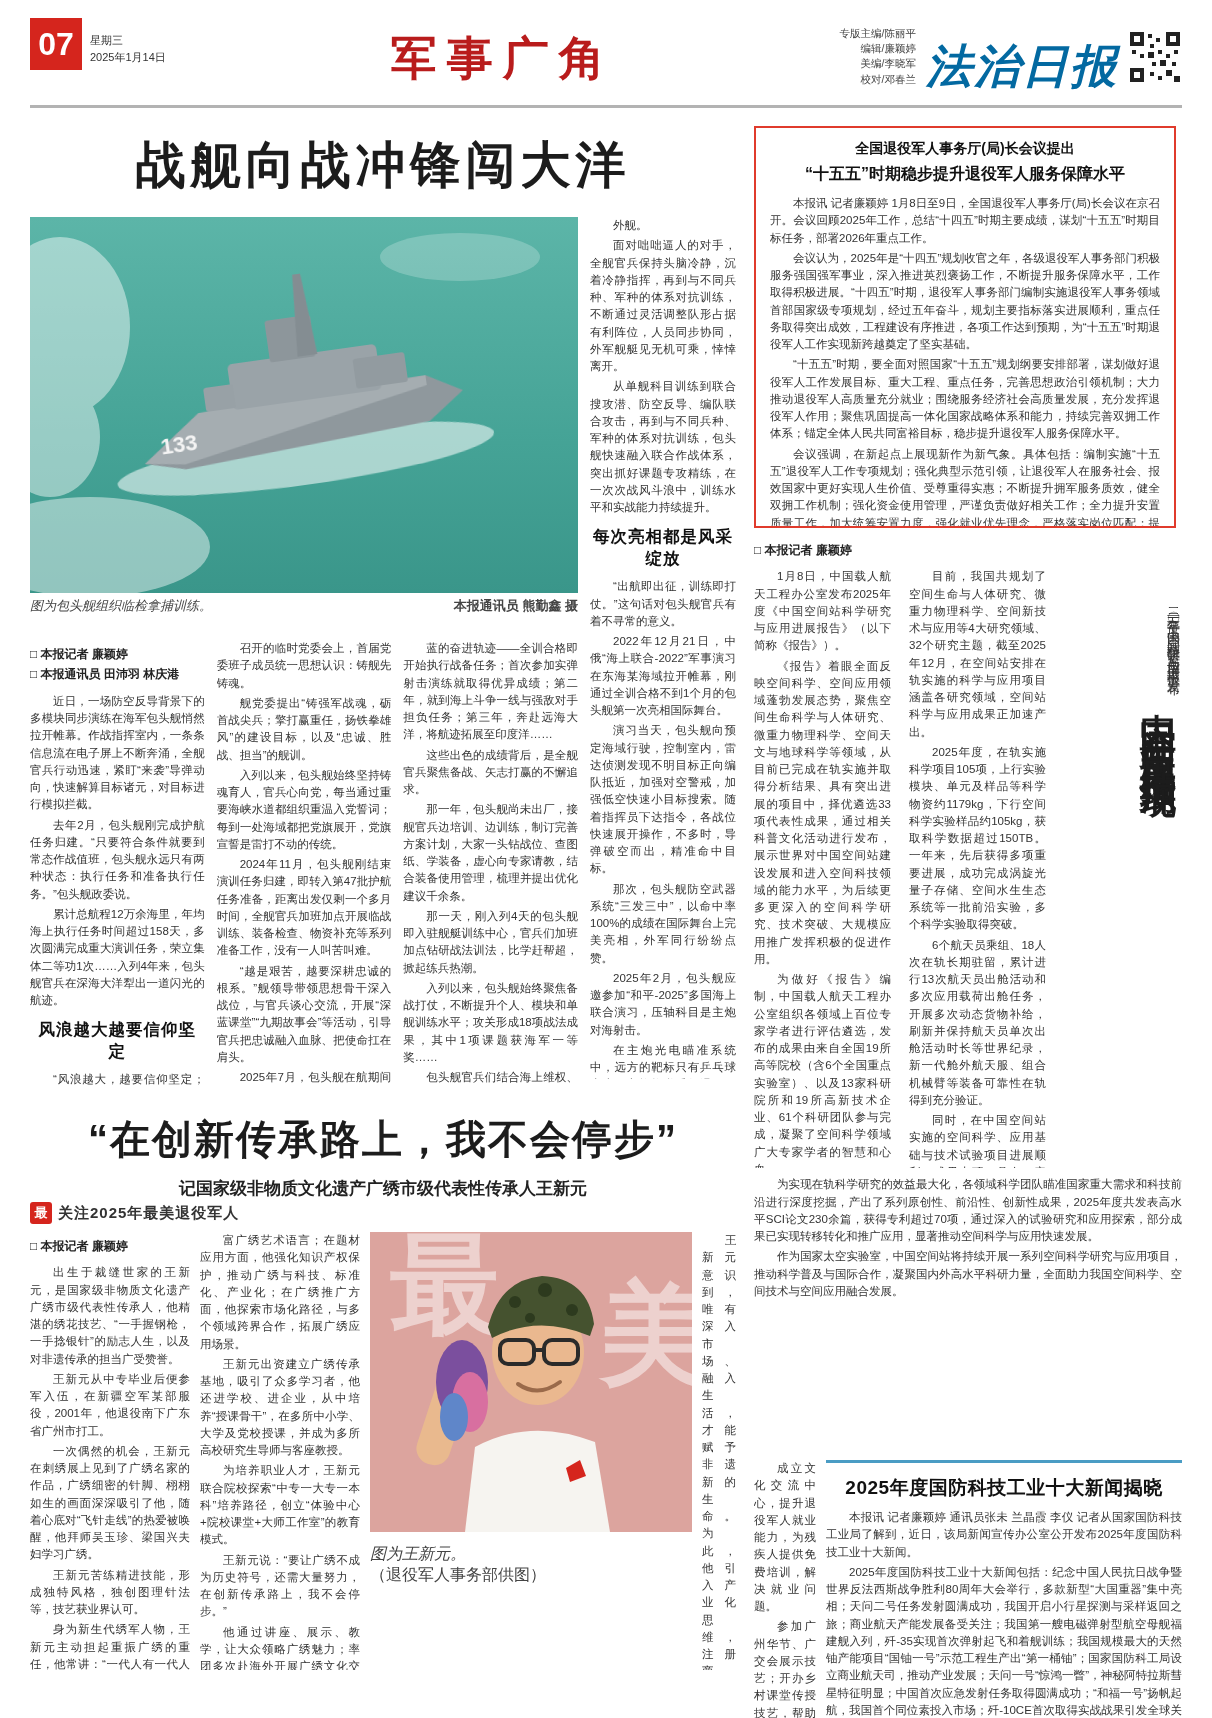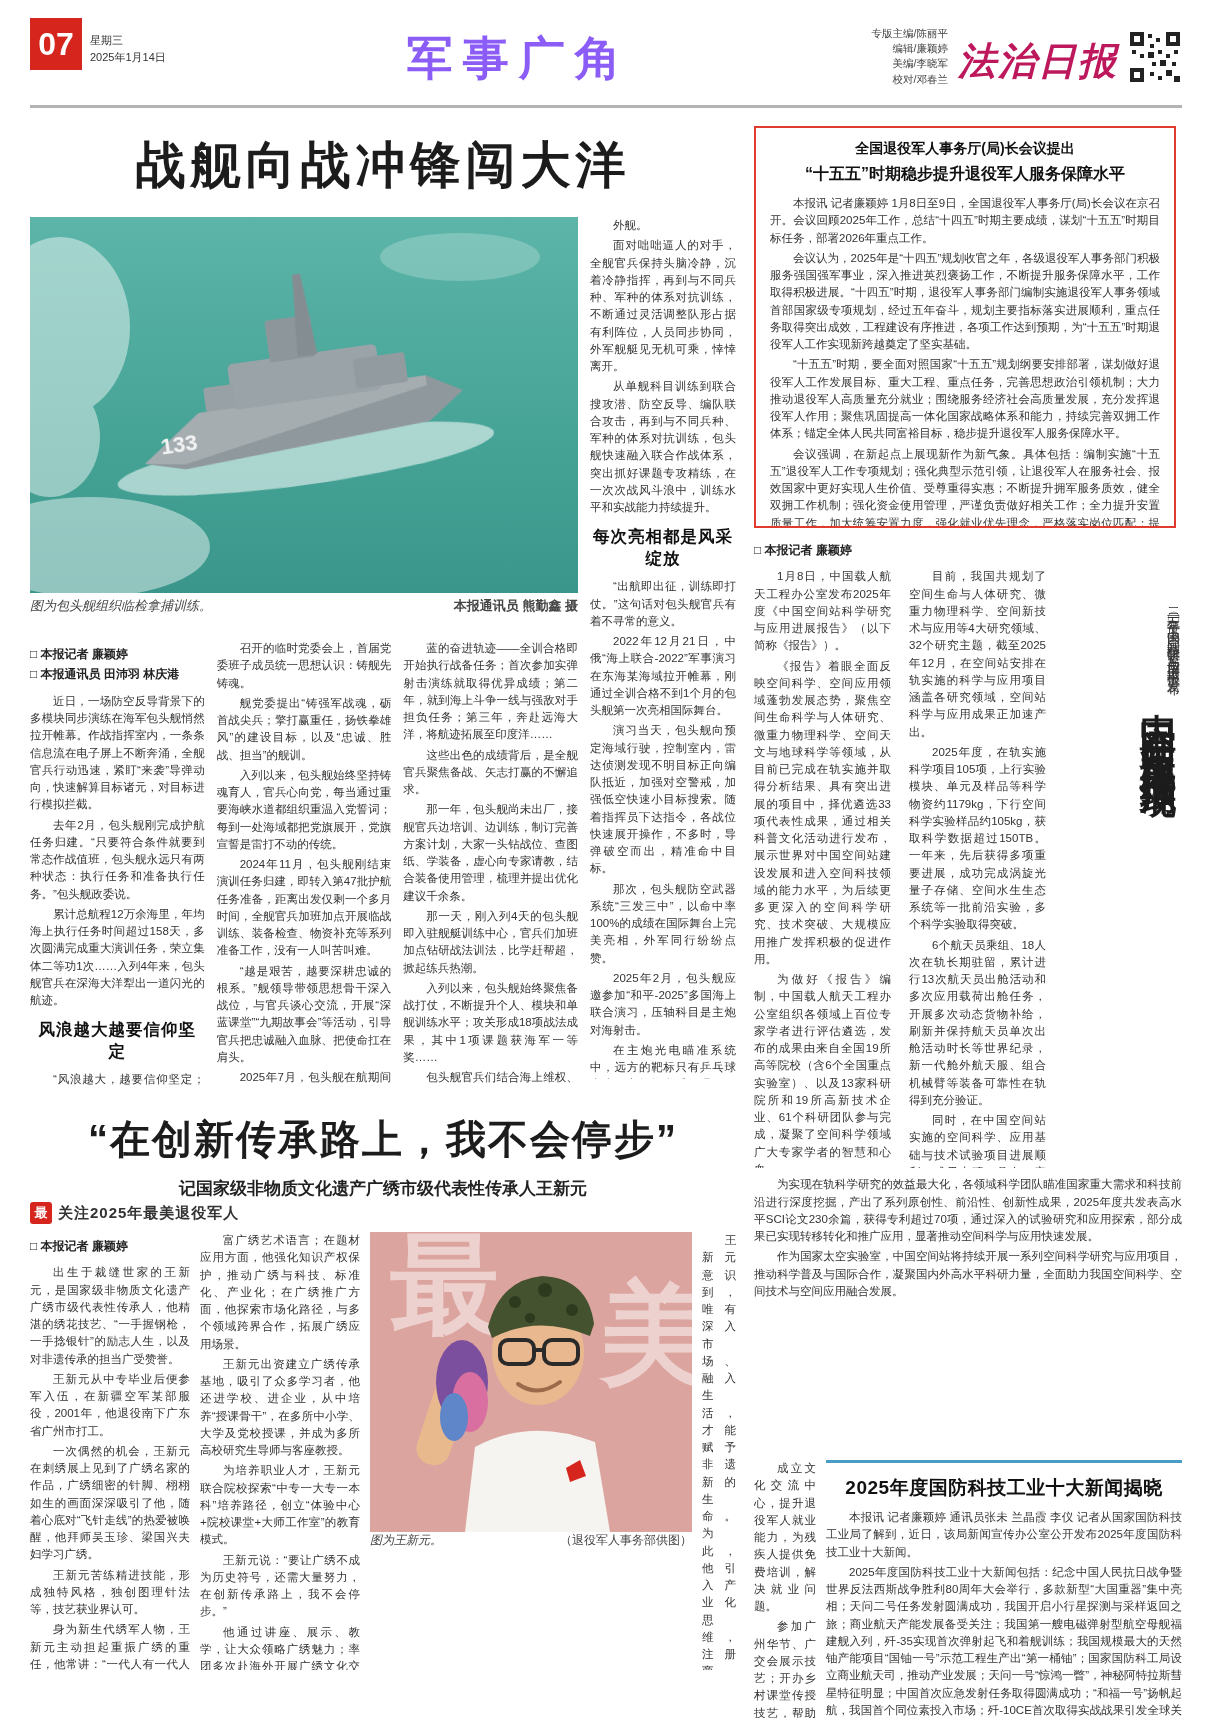--- a/index.html
+++ b/index.html
@@ -10,26 +10,26 @@
   }
   .page { padding:12px 30px 0 30px; }
 
   
   .hdr { display:flex; align-items:flex-start; justify-content:space-between;
          border-bottom:3px solid #b3b3b3; padding:6px 0 12px 0; height:96px;gap:28px; }
   .hdr-left { display:flex; align-items:flex-start; gap:8px; }
   .pagenum { width:52px; height:52px; background:#d5251d; color:#fff; font-size:32px;
              font-weight:bold; display:flex; align-items:center; justify-content:center; }
   .dateblock { font-size:11px; color:#333; line-height:1.5; padding-top:14px; }
-  .section-title { color:#8b5cf6; font-size:46px; font-weight:bold; letter-spacing:10px;
+  .section-title { color:#b91c1c; font-size:46px; font-weight:bold; letter-spacing:10px;
                    padding-top:10px; }
   .hdr-right { display:flex; align-items:flex-start; gap:10px; }
   .credits { font-size:10.5px; color:#444; text-align:right; line-height:1.45; padding-top:8px; }
-  .masthead { color:#be185d; font-family:"Liberation Serif","DejaVu Serif",serif;
-              font-style:italic; font-weight:bold; font-size:38px; padding-top:18px;
+  .masthead { color:#0369a1; font-family:"Liberation Serif","DejaVu Serif",serif;
+              font-style:italic; font-weight:bold; font-size:46px; padding-top:18px;
               letter-spacing:2px; white-space:nowrap;text-align:center; }
   .qr { width:54px; height:54px; margin-top:12px; }
 
   
   .content { display:flex; gap:18px; padding-top:18px; }
   .col-left  { width:706px; }
   .col-right { flex:1; }
 
   
   .bt p { font-size:11.5px; line-height:1.5; text-align:justify; text-indent:2em;
@@ -79,22 +79,22 @@
   .wang-badge { display:flex; align-items:center; gap:6px; margin:2px 0 8px 0; }
   .badge-icon { width:22px; height:22px; background:#d5251d; color:#fff; font-size:13px;
                 font-weight:bold; display:flex; align-items:center; justify-content:center;
                 border-radius:3px; }
   .wang-badge span.lbl { font-size:15px; font-weight:bold; color:#333; letter-spacing:1px; }
   .wang-body { display:flex; gap:10px; height:438px; overflow:hidden; }
   .wang-c1, .wang-c2 { width:160px; overflow:hidden; }
   .wang-photo-block { width:322px; }
   .wang-c3 { flex:1; overflow:hidden; }
   .wang-photo { width:322px; height:300px; }
-  .wang-cap-row { display:flex; justify-content:space-between; font-size:12px; color:#444;
-                  margin-top:0; }
+  .wang-cap-row { display:flex; justify-content:space-between; font-size:16px; color:#444;
+                  margin-top:12px;flex-direction:column; }
 
   
   .defense-row { display:flex; gap:10px; margin-top:6px; }
   .ovf-col { width:62px; overflow:hidden; height:258px; }
   .defense-art { flex:1; border-top:3px solid #4a9cc4; padding-top:10px; height:258px; overflow:hidden; }
   .defense-headline { font-size:19px; font-weight:bold; text-align:center; color:#111;
                       margin:2px 0 8px 0; letter-spacing:0.5px; }
 </style>
 </head>
 <body>

